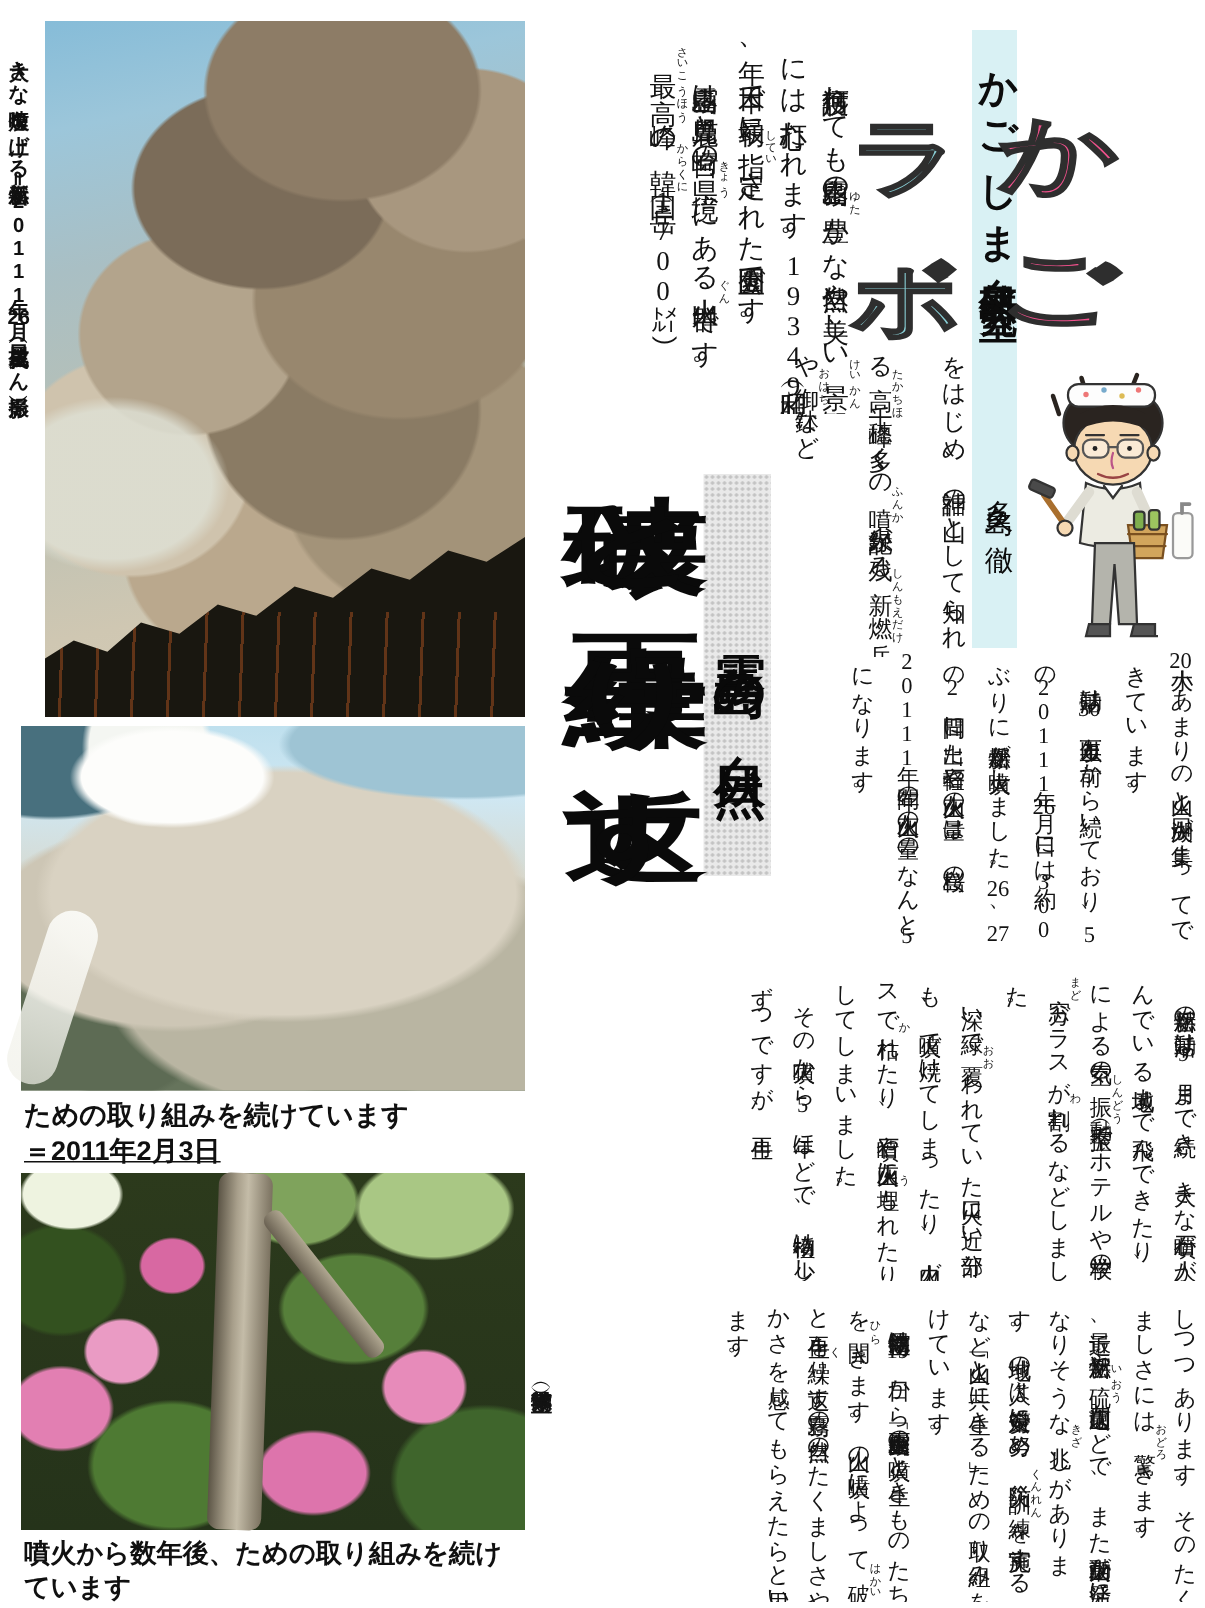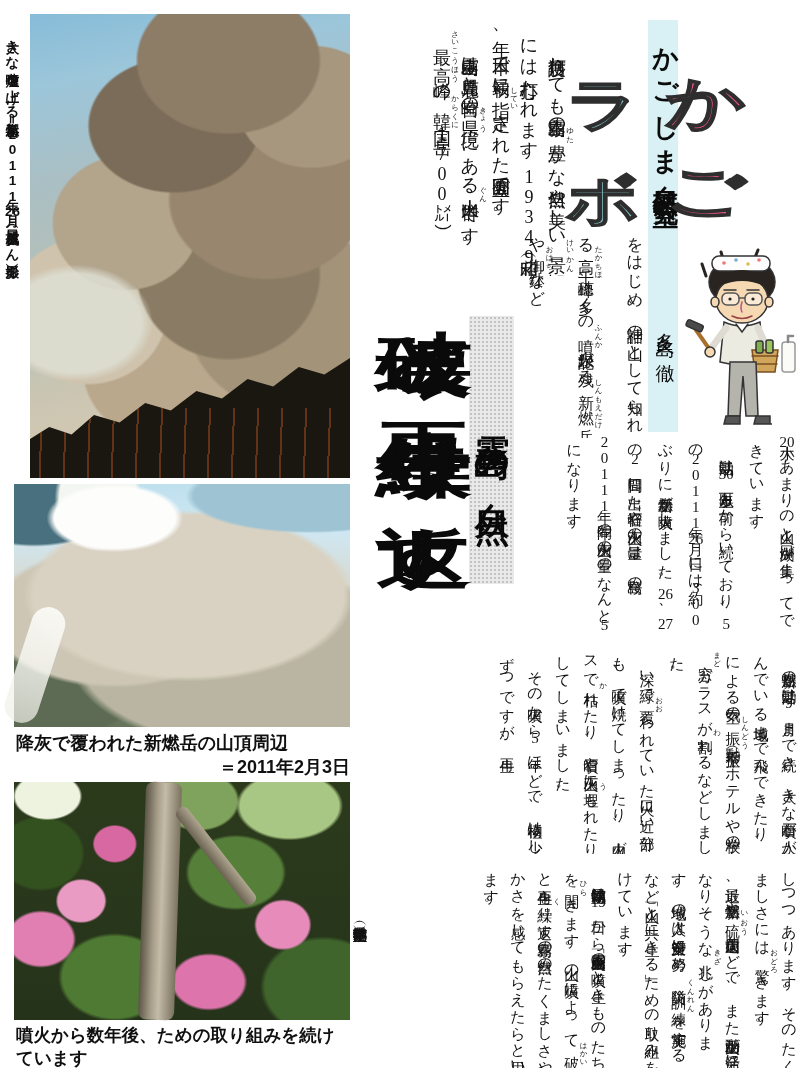--- a/index.html
+++ b/index.html
@@ -119,21 +119,21 @@
       linear-gradient(180deg, #2c3a1c 0%, #25331a 100%); }
   #tree-trunk { left:38%; top:0; width:36px; height:100%; transform:rotate(2deg); border-radius:8px;
     background:linear-gradient(90deg, #5c5546 0%, #a89f8b 35%, #c4bca8 55%, #7b7260 100%); }
   #tree-branch { left:58%; top:6%; width:14px; height:120px; transform:rotate(-38deg); border-radius:6px;
     background:linear-gradient(90deg, #6a6152, #b0a791); }
   
   .caption-sans { font-family:"Liberation Sans","DejaVu Sans",sans-serif; color:#101010; }
   #caption-eruption { left:3px; top:30px; height:426px; writing-mode:vertical-rl;
     font-size:13.5px; font-weight:600; letter-spacing:.5px; }
   #caption-summit { left:16px; top:731px; width:334px; font-size:18px; font-weight:600; line-height:24px; }
-  #caption-summit .line2 { text-align:right; }
+  #caption-summit .line2 { text-align:left;text-decoration:underline; }
   #caption-flowers { left:16px; top:1024px; width:334px; font-size:17.5px; font-weight:600; line-height:23px; }
 </style>
 </head>
 <body>
 
 <div class="abs" style="left:560px;top:0;width:243px;height:436px;">
   <div class="abs" id="banner-strip" style="left:88px;top:20px;">
     <div id="banner-text">かごしま自然研究室</div>
   </div>
 </div>
@@ -185,21 +185,21 @@
   <div class="abs" id="forest-silhouette">
     <div class="abs" id="trunk-streaks"></div>
   </div>
 </div>
 <div class="abs vtext caption-sans" id="caption-eruption">大きな噴煙を上げる新燃岳＝<span class="up">2</span><span class="up">0</span><span class="up">1</span><span class="up">1</span>年<span class="up">1</span>月<span class="tcy">26</span>日（成尾英仁さん撮影）</div>
 
 <div class="abs" id="photo-summit">
   <div class="abs" id="valley-streak"></div>
 </div>
 <div class="abs caption-sans" id="caption-summit">
-  <div class="line1">降灰で覆われた新燃岳の山頂周辺</div>
+  <div class="line1">ための取り組みを続けています</div>
   <div class="line2">＝2011年2月3日</div>
 </div>
 
 <div class="abs" id="photo-flowers">
   <div class="abs" id="tree-trunk"></div>
   <div class="abs" id="tree-branch"></div>
 </div>
 <div class="abs caption-sans" id="caption-flowers">噴火から数年後、ための取り組みを続けています</div>
 
 <div class="abs" id="section-label">

